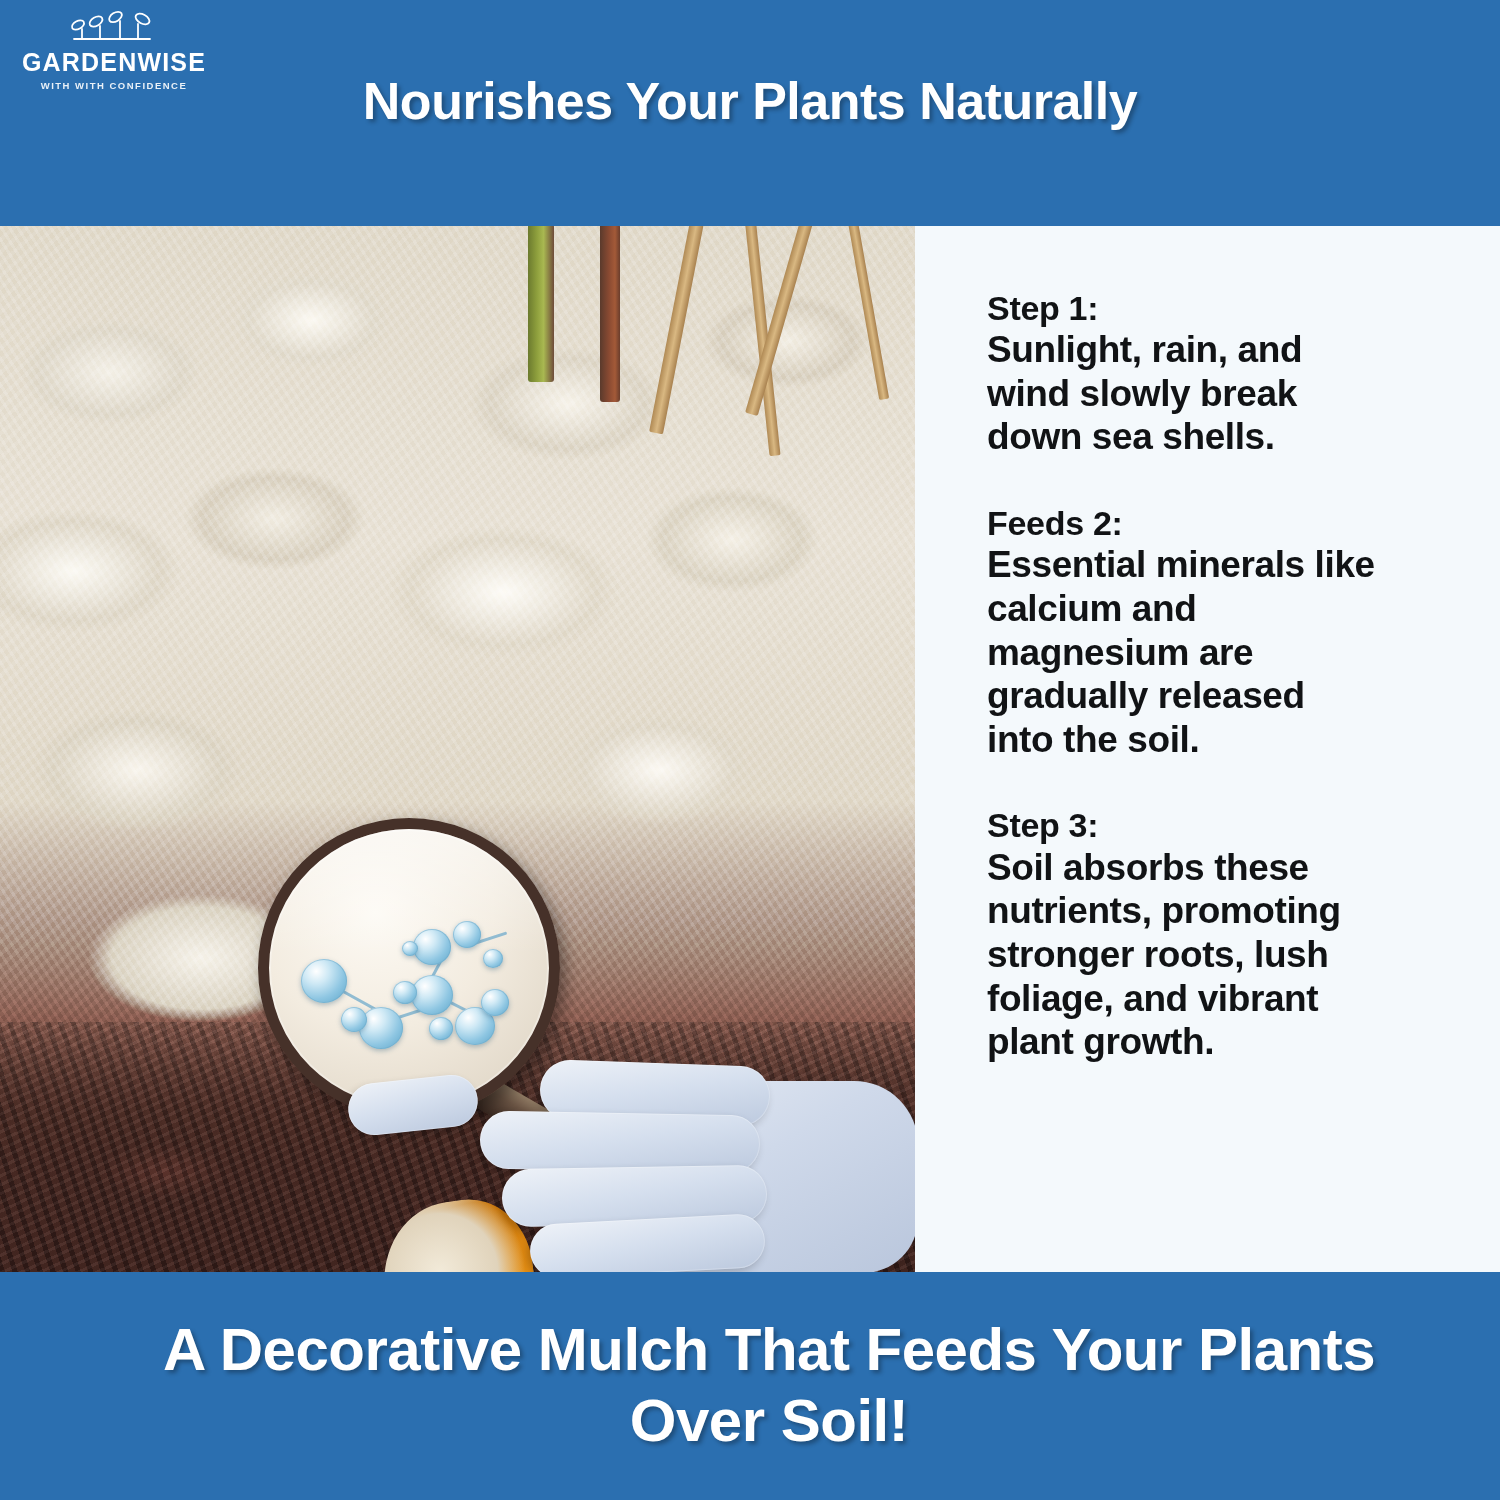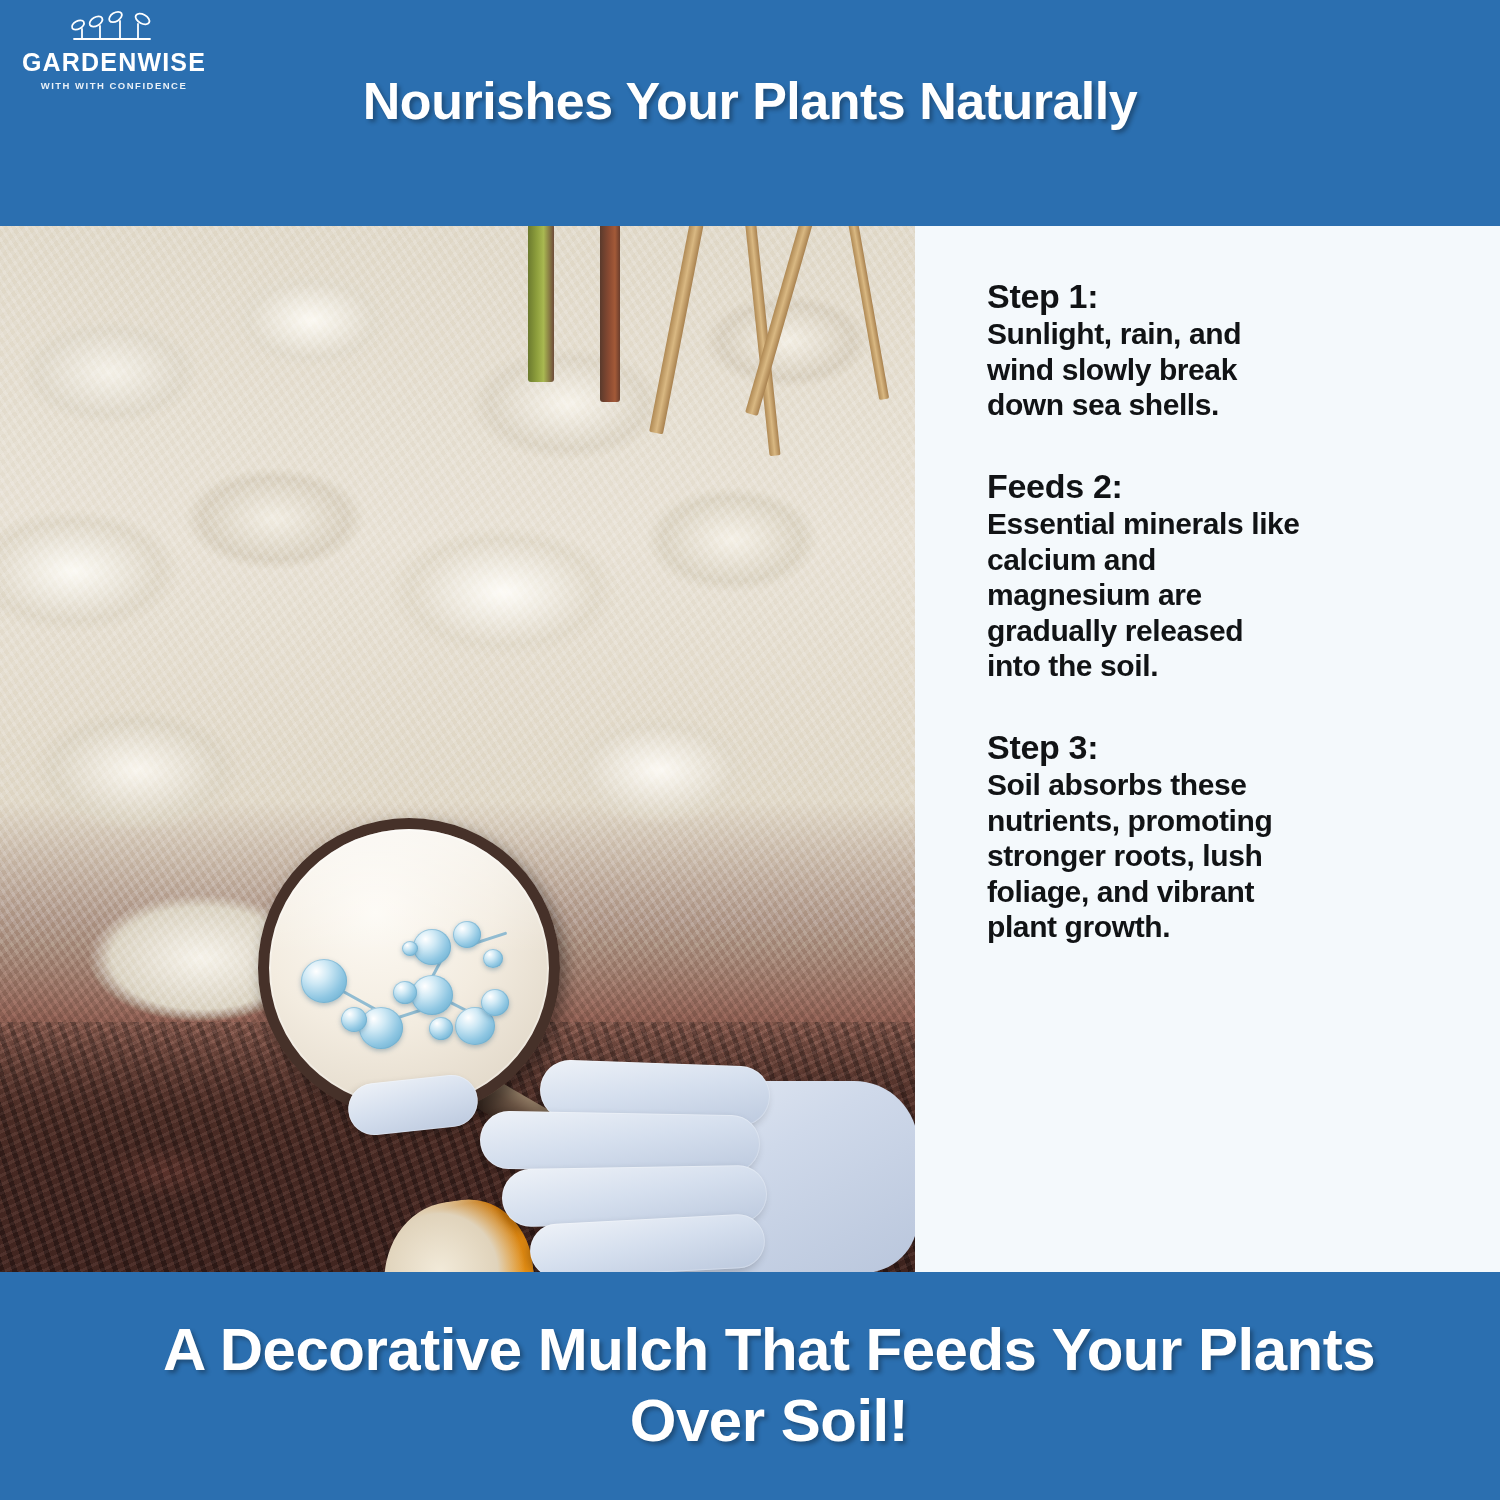--- a/index.html
+++ b/index.html
@@ -196,29 +196,29 @@
     transform:rotate(-8deg);
   }
 
   
   .panel {
     position:absolute; left:915px; top:0;
     width:585px; height:1046px;
     background:#f4f9fc;
     padding:50px 42px 0 72px;
   }
-  .step { margin-bottom:44px; }
+  .step { margin-bottom:44px;margin-top:12px; }
   .step:last-child { margin-bottom:0; }
   .step-label {
     font-size:34px; font-weight:700;
     color:#111315; line-height:1.18;
     letter-spacing:-0.3px;
   }
   .step-body {
-    font-size:30px; font-weight:700;
+    font-size:37px; font-weight:700;
     color:#111315; line-height:1.18;
     letter-spacing:-0.4px;
     white-space:pre-line;
   }
 
   
   .bottom-banner {
     position:absolute; left:0; top:1272px;
     width:1500px; height:228px;
     background:#2b6fb0;

